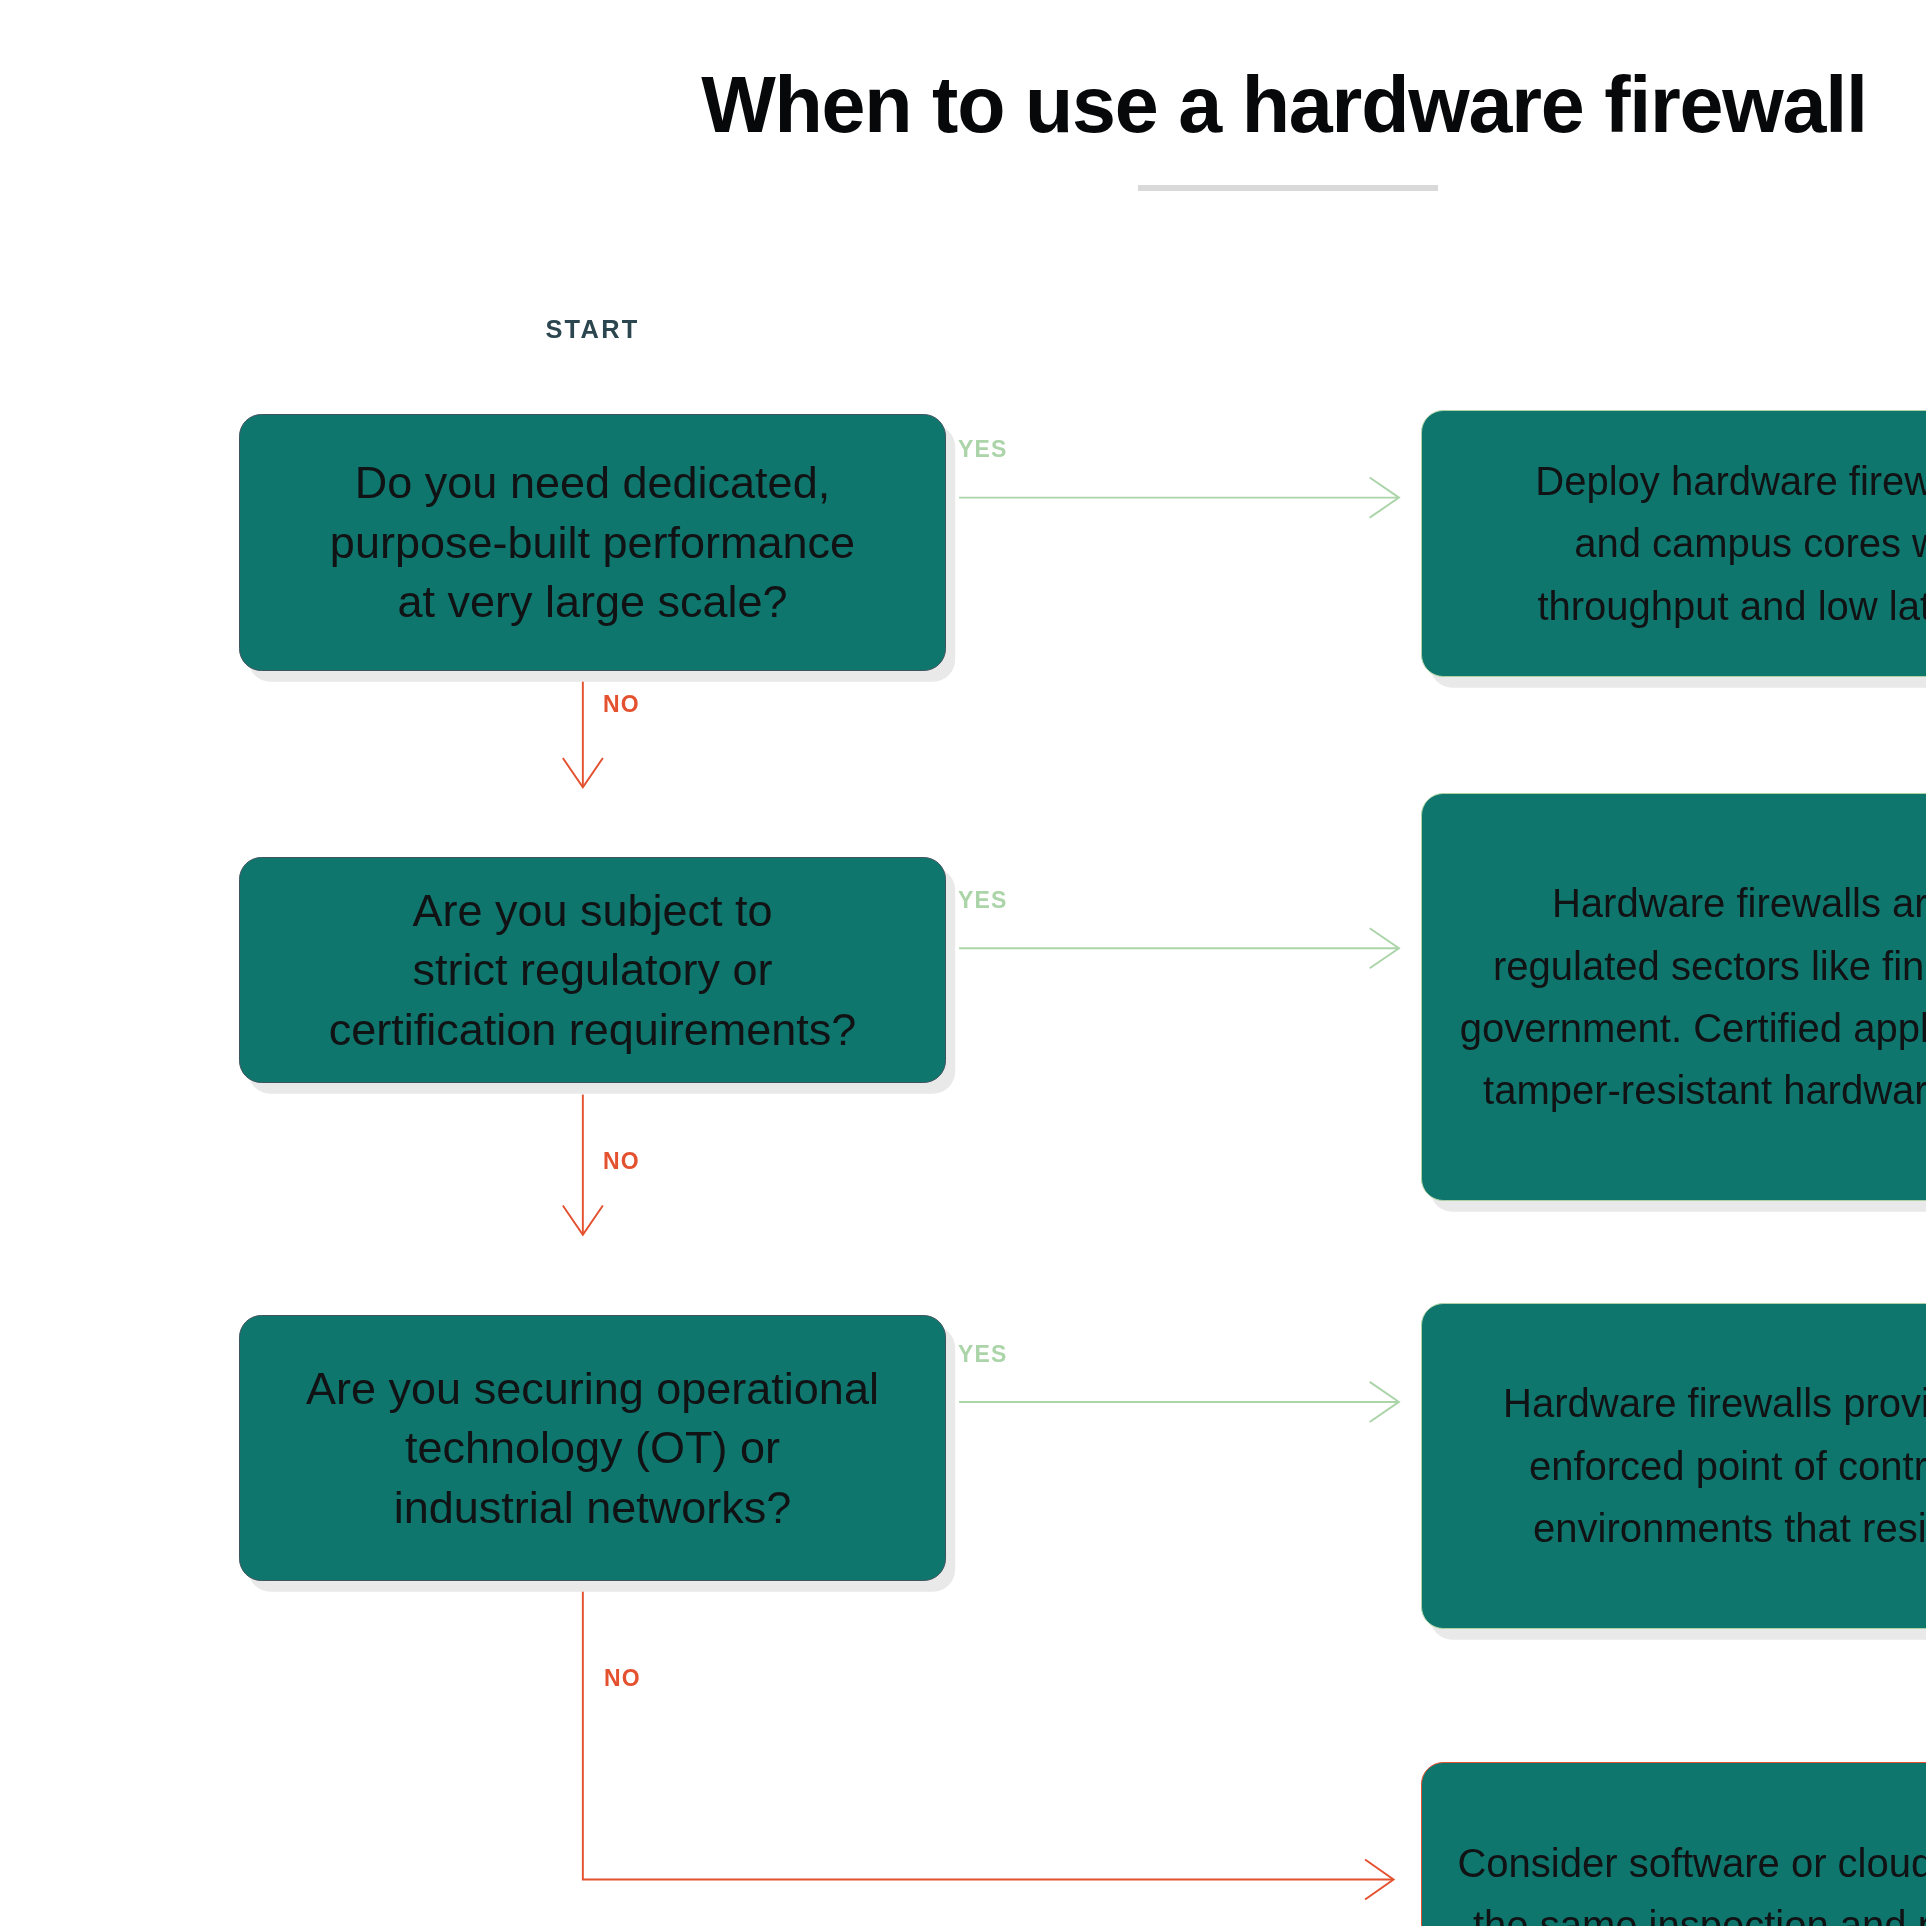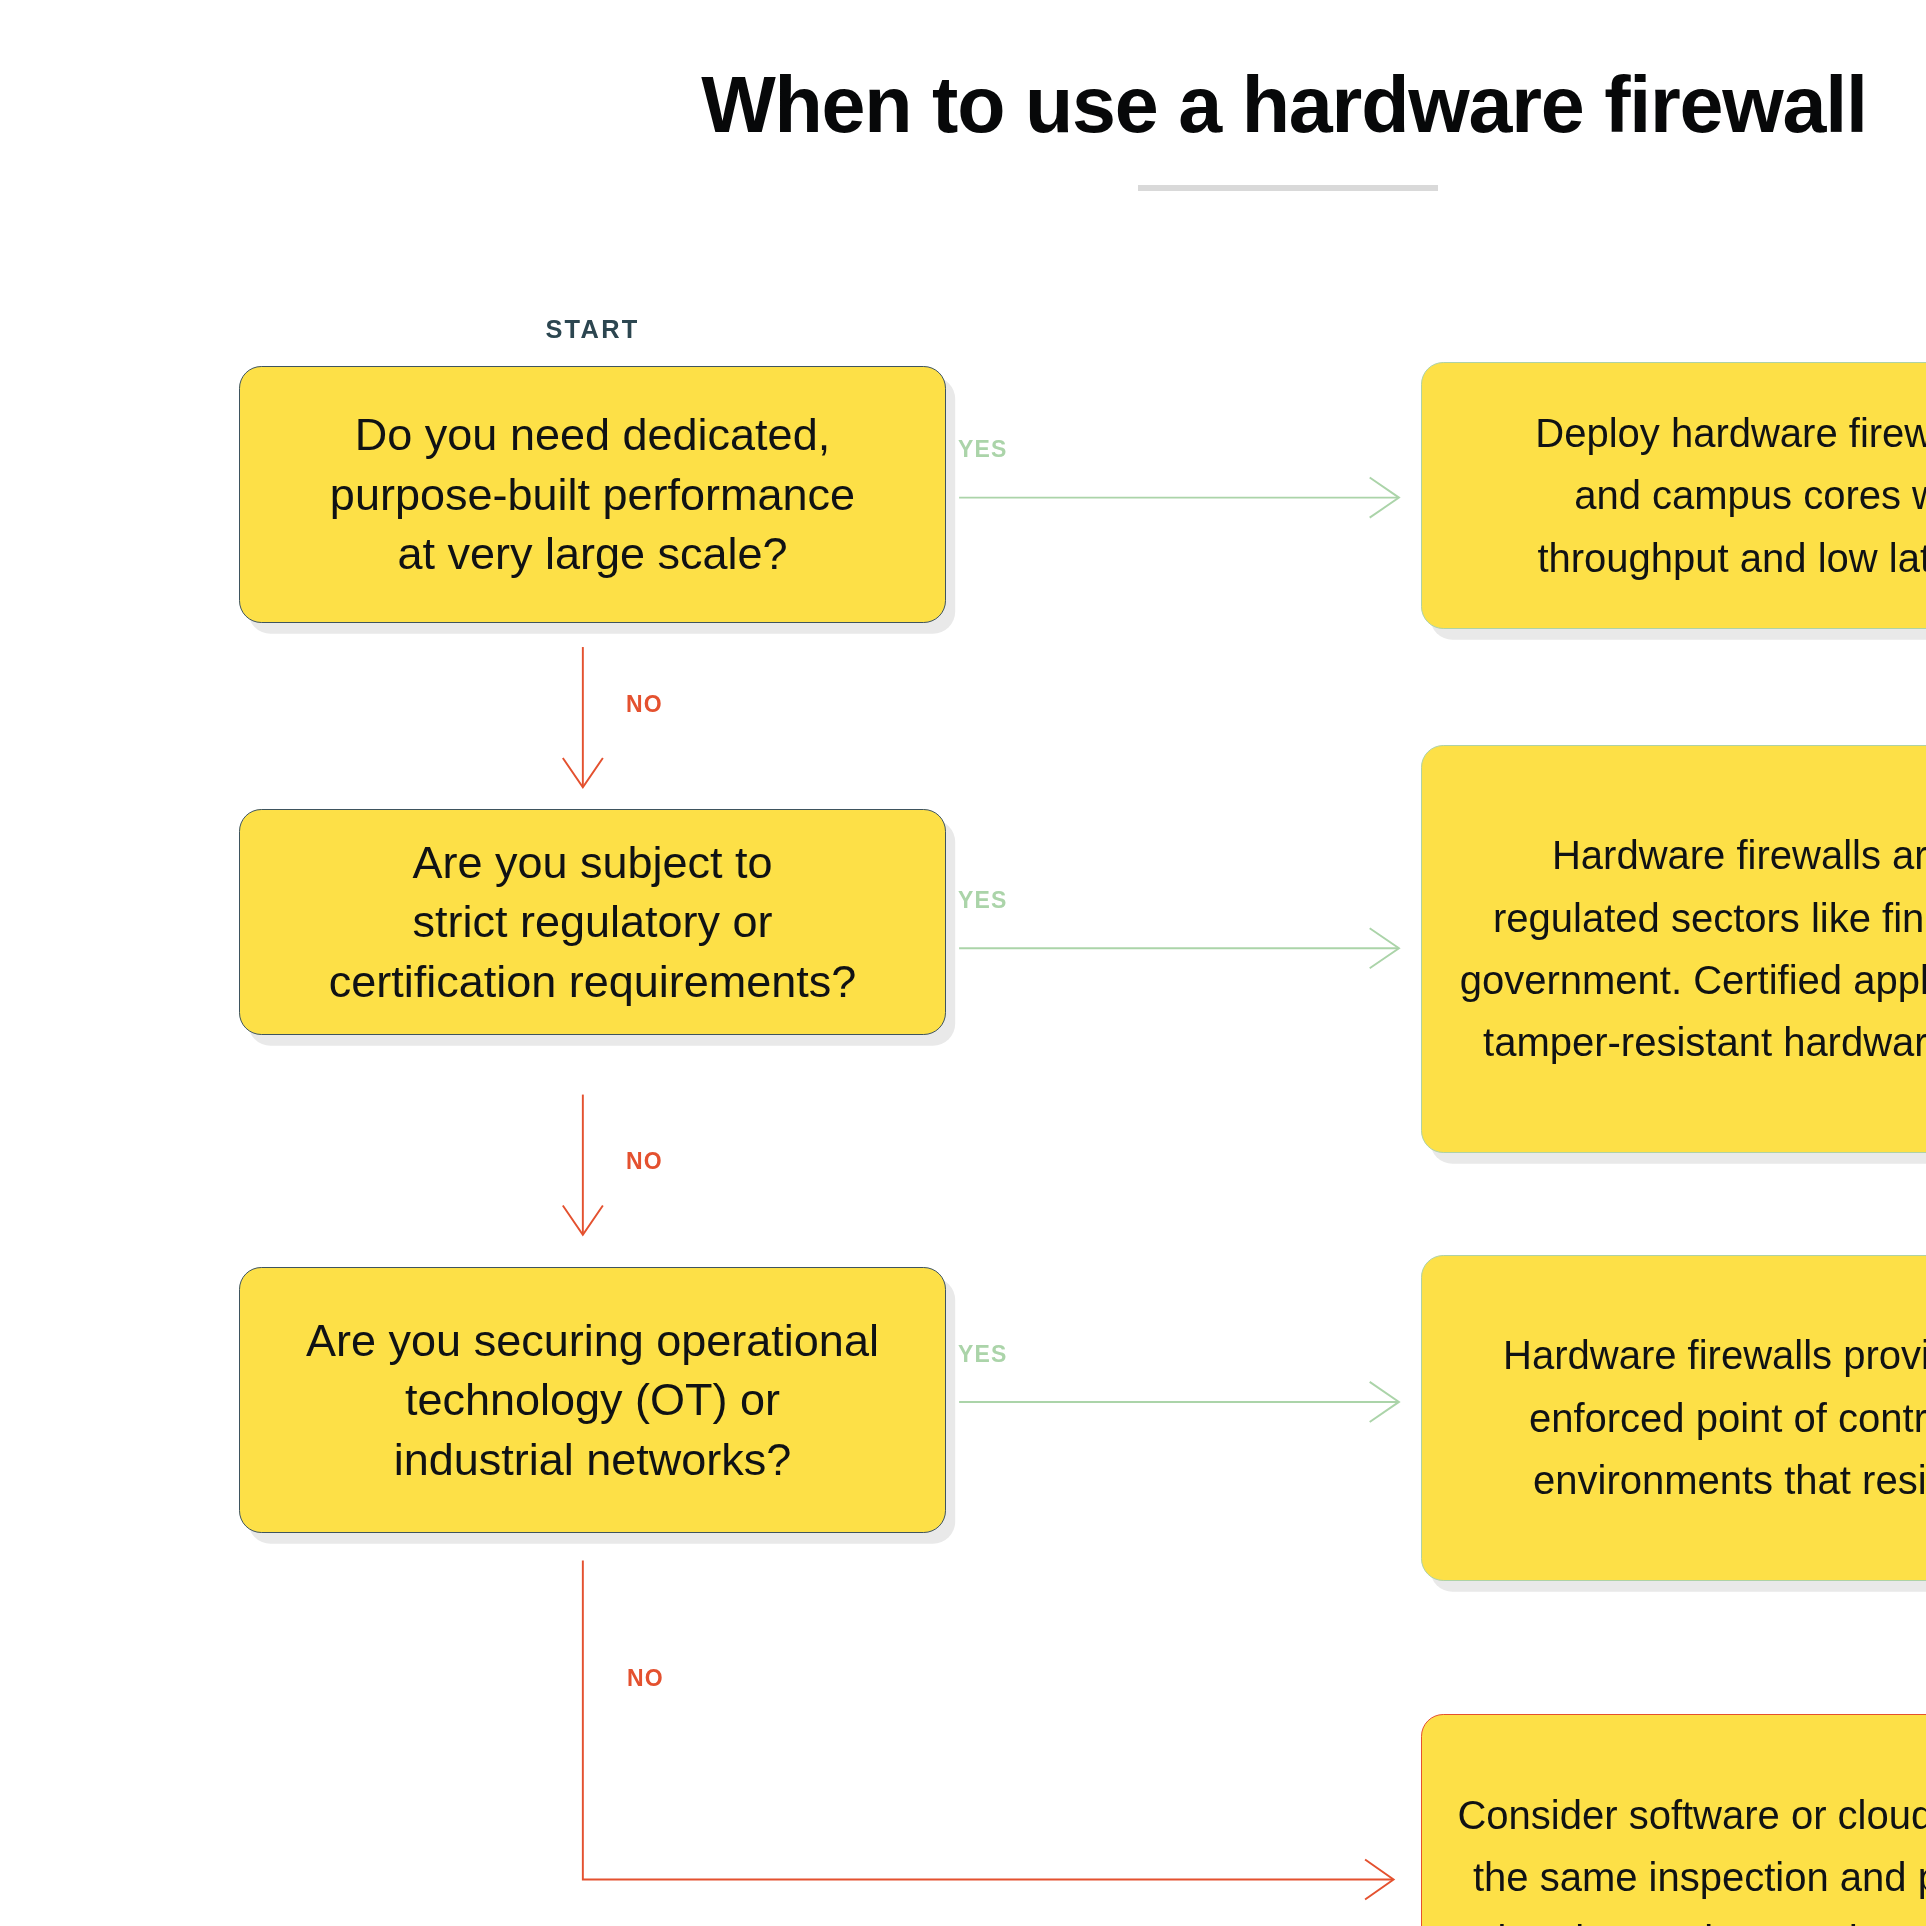--- a/index.html
+++ b/index.html
@@ -34,27 +34,28 @@
     width: 707px;
     text-align: center;
     font-size: 25.4px;
     font-weight: 700;
     letter-spacing: 2.3px;
     color: var(--start-text, #2c4650);
   }
   .box {
     position: absolute;
     box-sizing: border-box;
-    background: #fde047;
+    background: #0f766e;
     border-radius: 22.3px;
     box-shadow: 9.2px 10.8px 0 var(--shadow, #e9e9e9);
     display: flex;
     align-items: center;
     justify-content: center;
     text-align: center;
+    margin-top: 48px;
   }
   .box p { margin: 0; text-wrap: balance; }
   .qbox {
     left: 239px;
     width: 707px;
     border: 1.5px solid var(--dark-border, #3e545e);
     padding: 7.7px 27px;
   }
   .qbox p {
     font-size: 45px;
@@ -90,21 +91,21 @@
   }
   .stroke-green { stroke: var(--green, #abd4a9); stroke-width: 5; fill: none; }
   .stroke-red   { stroke: var(--red, #e4512f);   stroke-width: 5; fill: none; }
   .lbl {
     position: absolute;
     font-size: 23px;
     font-weight: 700;
     letter-spacing: 1.2px;
   }
   .lbl.yes { color: var(--green, #abd4a9); }
-  .lbl.no  { color: var(--red, #e4512f); margin-left: 23px; }
+  .lbl.no  { color: var(--red, #e4512f); }
   .yes1 { left: 958px; top: 436px; }
   .yes2 { left: 958px; top: 887px; }
   .yes3 { left: 958px; top: 1341px; }
   .no1  { left: 603px; top: 691px; }
   .no2  { left: 603px; top: 1148px; }
   .no3  { left: 604px; top: 1665px; }
 </style>
 </head>
 <body>
 

